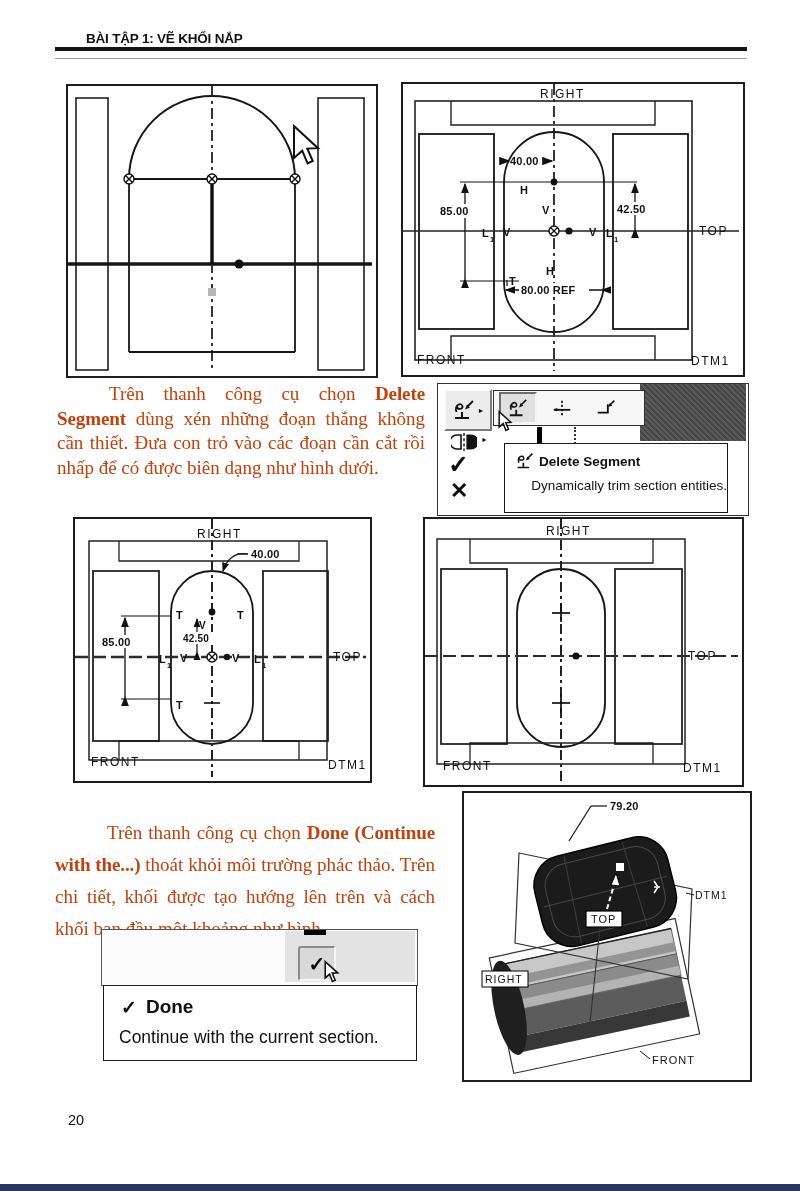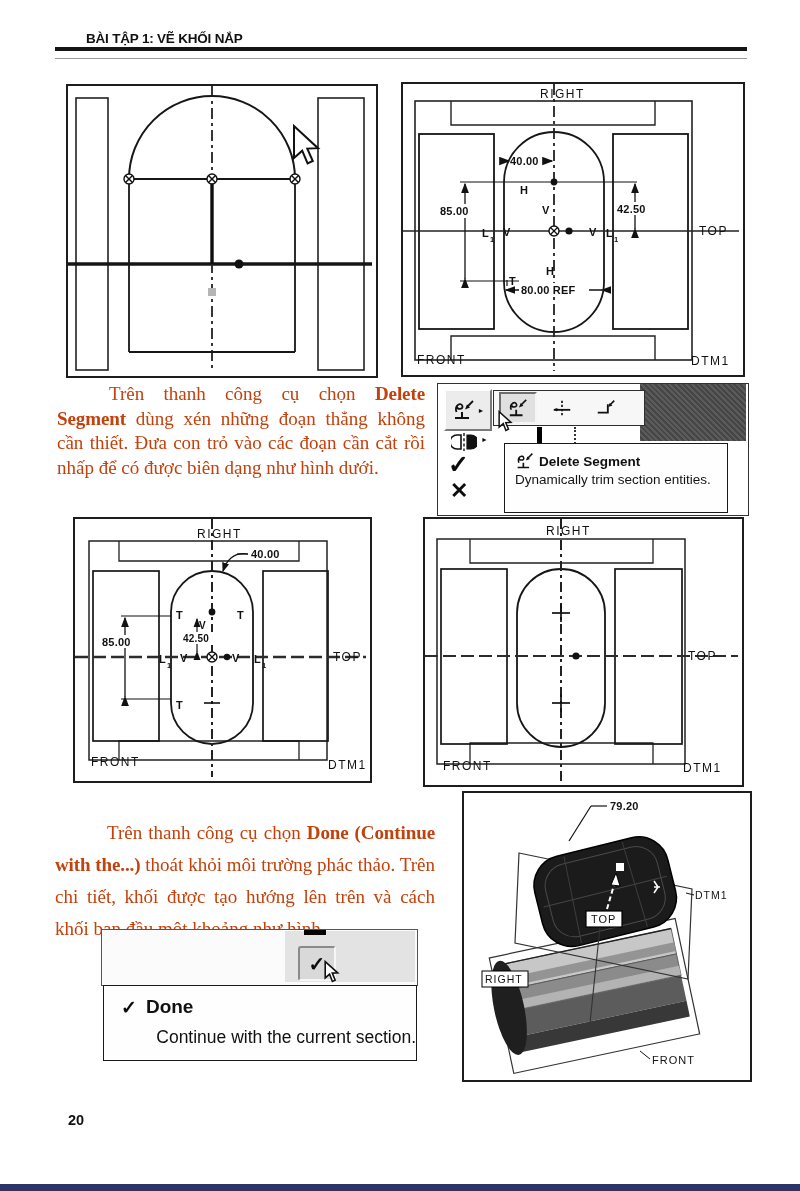--- a/index.html
+++ b/index.html
@@ -37,21 +37,21 @@
   .tt-title{font-weight:bold;font-size:13.5px;display:flex;align-items:center;gap:4px;}
   .tt-desc{font-size:13.5px;color:#141414;}
   .tick-black{position:absolute;background:#000;}
   .dotline{position:absolute;border-left:2px dotted #333;}
   .cursor{position:absolute;}
   
   .done-strip{position:absolute;background:#fbfbfb;border:1.2px solid #555;}
   .done-gray{position:absolute;background:#e3e3e3;}
   .done-tt-title{font-weight:bold;font-size:19px;display:flex;align-items:center;gap:9px;}
   .done-tt-desc{font-size:17.5px;}
-  .pagenum{position:absolute;left:68px;top:1112px;font-size:14.5px;font-weight:bold;}
+  .pagenum{position:absolute;left:68px;top:1112px;font-size:14.5px;font-weight:normal;}
   .bottombar{position:absolute;left:0;bottom:0;width:800px;height:7px;}
 </style>
 </head>
 <body>
 
 <div class="page">
 
   <div class="hdr hdr-left">BÀI TẬP 1: VẼ KHỐI NẮP</div>
   <div class="rule-thick"></div>
   <div class="rule-thin"></div>
@@ -203,21 +203,21 @@
     <div class="tooltip" style="left:66px;top:59px;width:222px;height:68px;">
       <div class="tt-title" style="margin:8px 0 0 10px;">
         <svg width="20" height="18" viewBox="0 0 24 22">
           <path d="M3,19 H17 M10,19 V13" stroke="#111" stroke-width="2" fill="none"></path>
           <path d="M4.5,13 C2,6 9.5,2.5 10.5,7.5 C11,10.5 5,10.8 4.8,7.6" stroke="#111" stroke-width="1.8" fill="none"></path>
           <line x1="21" y1="2" x2="15" y2="8" stroke="#111" stroke-width="1.8"></line>
           <path d="M13,10.5 L15,5.5 L18,8.5 Z" fill="#111"></path>
         </svg>
         <span>Delete Segment</span>
       </div>
-      <div class="tt-desc" style="margin:2px 0 0 10px;">Dynamically trim section entities.</div>
+      <div class="tt-desc" style="margin:8px 0 0 10px;text-align:right;">Dynamically trim section entities.</div>
     </div>
   </div>
 
   <div class="fig" style="left:73px;top:517px;width:295px;height:262px;">
     <svg width="291" height="258" viewBox="0 0 291 258">
       <defs>
         <marker id="aC" markerWidth="9" markerHeight="8" refX="7" refY="3" orient="auto">
             <path d="M0,0 L8,3 L0,6 Z" fill="#111"></path>
           </marker>
       </defs>
@@ -303,21 +303,21 @@
       </div>
       <svg class="cursor" style="left:222px;top:30px;" width="17" height="25" viewBox="0 0 14 20">
         <path d="M1,1 L1,14.5 L4.6,11.4 L6.9,17.4 L9.2,16.3 L6.8,10.5 L11.3,10.3 Z" fill="#fff" stroke="#111" stroke-width="1.3"></path>
       </svg>
     </div>
     <div class="tooltip" style="left:2px;top:56px;width:312px;height:74px;">
       <div class="done-tt-title" style="margin:10px 0 0 17px;">
         <span class="glyph" style="font-size:19px;">✓</span>
         <span>Done</span>
       </div>
-      <div class="done-tt-desc" style="margin:9px 0 0 15px;text-align:right;">Continue with the current section.</div>
+      <div class="done-tt-desc" style="margin:9px 0 0 15px;">Continue with the current section.</div>
     </div>
   </div>
 
   <div class="fig" style="left:462px;top:791px;width:286px;height:287px;text-decoration:underline;">
     <svg width="282" height="283" viewBox="0 0 282 283">
 
       <g transform="rotate(-12 135 205)">
         <rect x="36" y="143" width="190" height="118" fill="none" stroke="#333" stroke-width="1.2"></rect>
         <rect x="44" y="152" width="176" height="26" fill="#c7c7c7" stroke="#555" stroke-width="0.8"></rect>
         <rect x="44" y="166" width="176" height="9" fill="#949494"></rect>

